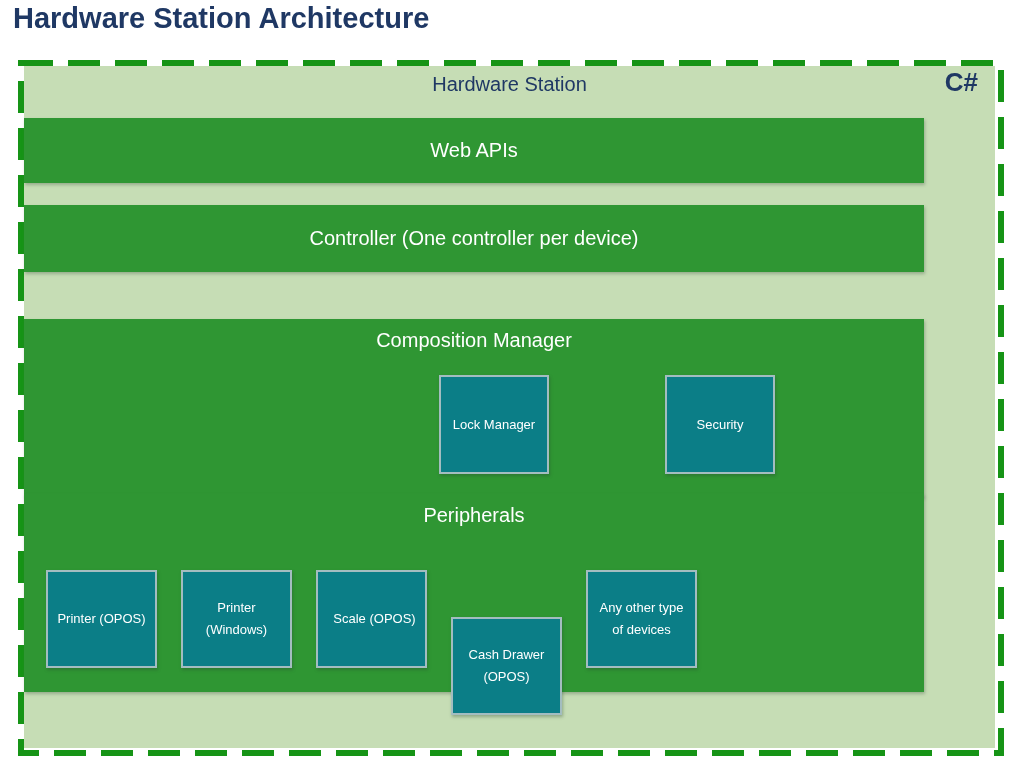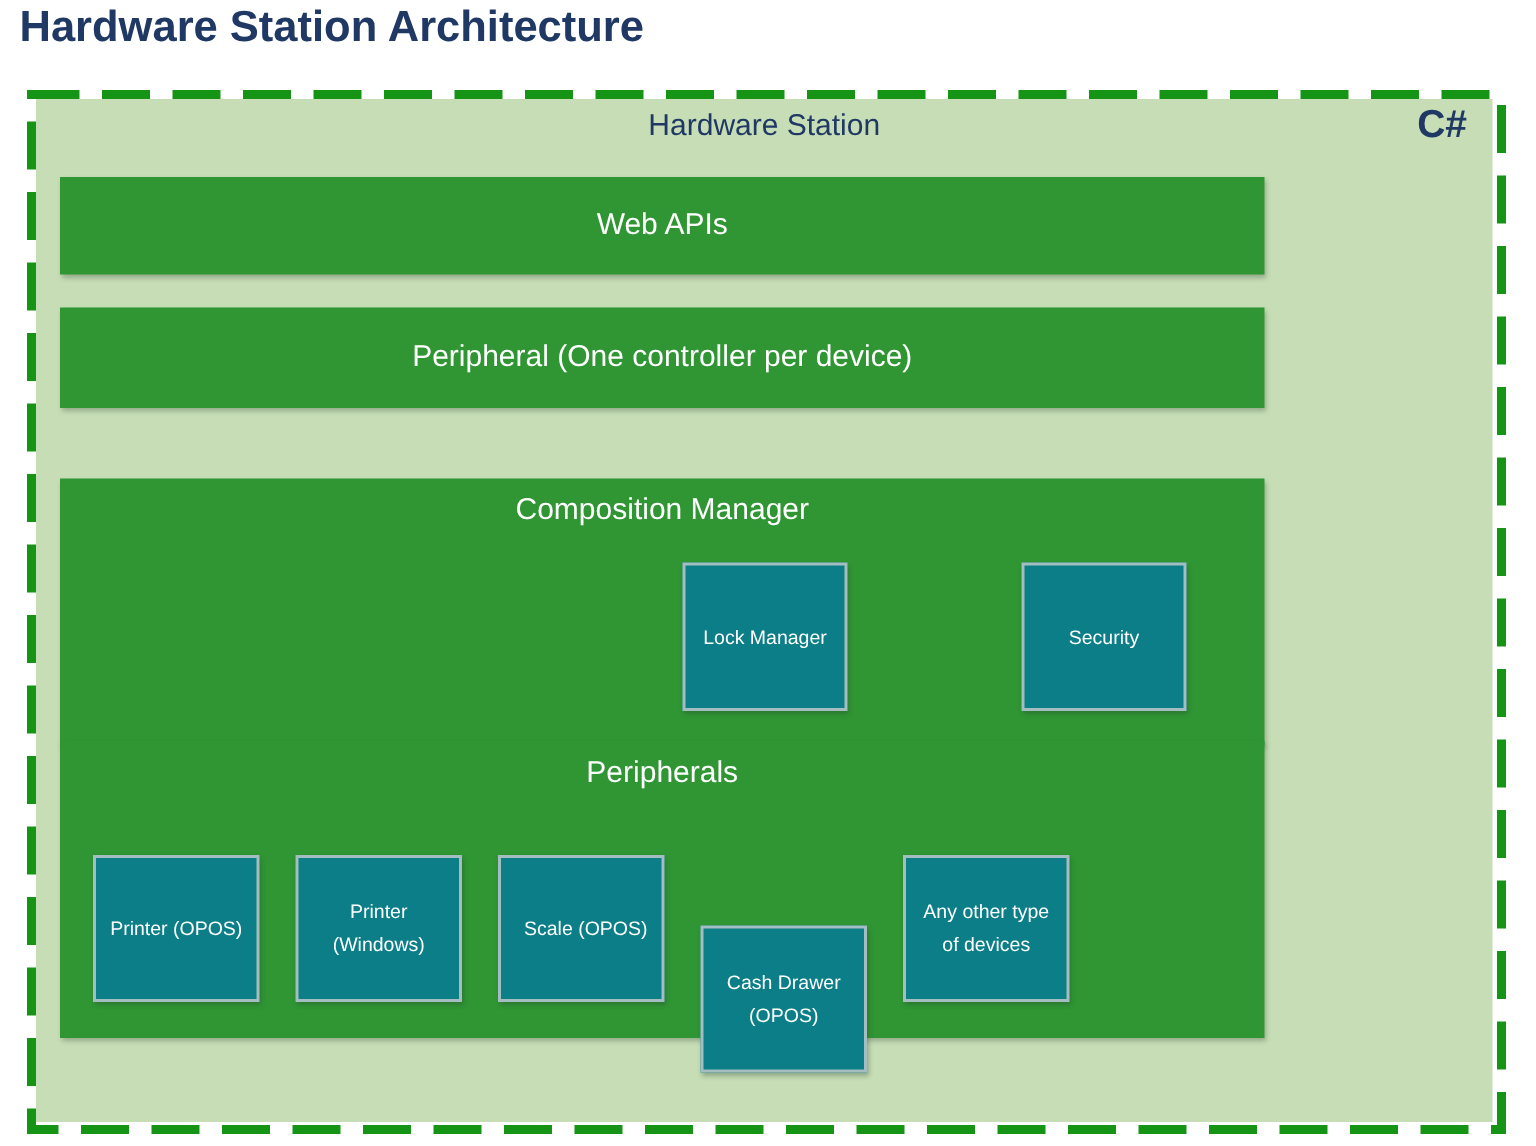--- a/index.html
+++ b/index.html
@@ -58,22 +58,22 @@
   }
   .badge {
     position: absolute;
     top: 1px; right: 17px;
     font-size: 26px;
     font-weight: 600;
     color: var(--title-navy);
   }
   .layer {
     position: absolute;
-    left: 16px;
-    width: 803px;
+    left: 0;
+    width: 900px;
     background: var(--layer-green);
     color: var(--text-white);
     box-shadow: 1px 2px 3px rgba(80, 100, 80, 0.4);
   }
   .layer.bar {
     display: flex;
     align-items: center;
     justify-content: center;
     font-size: 20px;
   }
@@ -126,21 +126,21 @@
 
     <div class="station-label">Hardware Station</div>
 
     <div class="badge">C#</div>
 
     <div class="layer bar layer-web-apis">
       <span>Web APIs</span>
     </div>
 
     <div class="layer bar layer-controller">
-      <span>Peripheral (One controller per device)</span>
+      <span>Controller (One controller per device)</span>
     </div>
 
     <div class="layer layer-composition">
       <div class="section-title">Composition Manager</div>
       <div class="component comp-lock-manager">
         <span>Lock Manager</span>
       </div>
       <div class="component comp-security">
         <span>Security</span>
       </div>

